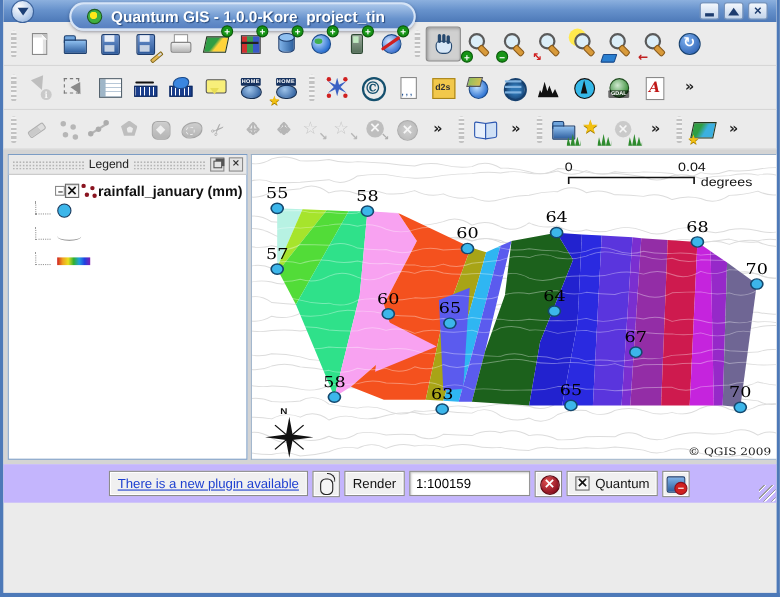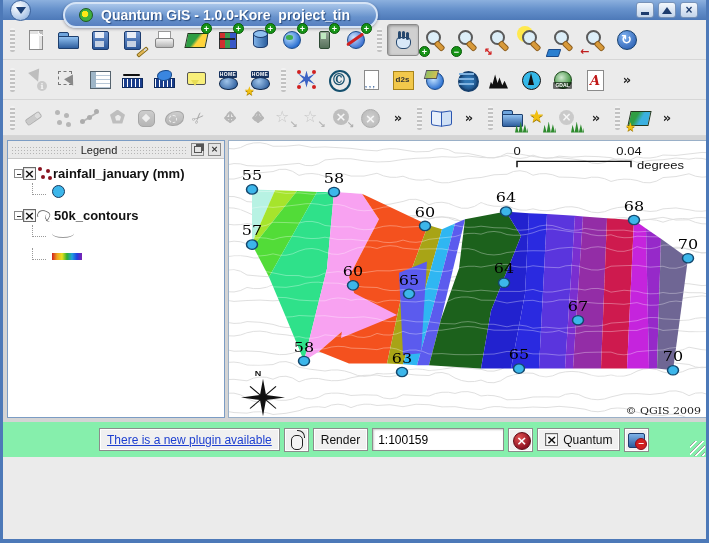--- a/index.html
+++ b/index.html
@@ -148,21 +148,21 @@
 
   
   .content{height:286px;background:#d4d4d4;display:flex;}
   .legend-panel{width:218px;margin:4px 3px 4px 4px;border:1px solid #7b9cc4;background:#fff;display:flex;flex-direction:column;}
   .legend-header{height:18px;background:#e9e9e9;border-bottom:1px solid #c8c8c8;display:flex;align-items:center;padding:0 3px;gap:4px;}
   .lg-dots{flex:1;height:8px;background-image:radial-gradient(#b5b5b5 32%,transparent 34%);background-size:3px 3px;}
   .legend-title{font-size:11px;color:#222;}
   .lg-hbtn{width:13px;height:13px;border:1px solid #8a8a8a;background:#e4e4e4;display:flex;align-items:center;justify-content:center;font:bold 9px/11px "DejaVu Sans",sans-serif;color:#333;cursor:pointer;flex:none;}
   .lg-float::before{content:"";width:6px;height:5px;border:1px solid #555;box-shadow:2px -2px 0 #555;}
   .legend-body{flex:1;overflow:hidden;padding-top:4px;}
-  .lg-row{display:flex;align-items:center;gap:0;padding:3px 2px 1px 6px;}
+  .lg-row{display:flex;align-items:center;gap:0;padding:3px 2px 1px 6px;margin-left:36px;}
   .exp{width:9px;height:9px;border:1px solid #8a8a8a;background:#fff;position:relative;flex:none;cursor:pointer;}
   .exp::before{content:"";position:absolute;left:1.5px;top:3.5px;width:4px;height:1px;background:#333;}
   .cb{width:13px;height:13px;background:#f8f8f8;border:1px solid #6a6a6a;box-shadow:inset 1px 1px 0 #ddd;position:relative;flex:none;cursor:pointer;}
   .cb::before{content:"×";position:absolute;left:0;top:-1.5px;width:100%;text-align:center;font:bold 13px/13px "DejaVu Sans",sans-serif;color:#111;}
   .lg-label{font-size:13px;font-weight:bold;color:#111;cursor:pointer;white-space:nowrap;}
   .lg-sym-row{display:flex;align-items:center;padding:1px 0 5px 24px;}
   .tree-l{width:14px;height:12px;border-left:1px dotted #999;border-bottom:1px dotted #999;margin-right:6px;margin-bottom:5px;}
   .li{position:relative;display:block;flex:none;}
   .li-points{width:17px;height:15px;}
   .li-points::before{content:"";position:absolute;left:2px;top:1px;width:4px;height:4px;border-radius:50%;background:#8a1420;box-shadow:8px 2px 0 #8a1420,3px 8px 0 #8a1420,10px 9px 0 #8a1420;}
@@ -171,26 +171,26 @@
   .li-contours::before{content:"";position:absolute;left:1px;top:2px;width:11px;height:9px;border:1.5px solid #7a7a7a;border-bottom-color:transparent;border-radius:60% 40% 50% 50%;transform:rotate(25deg);}
   .li-contours::after{content:"";position:absolute;left:9px;top:5px;width:8px;height:9px;border-left:1.5px solid #7a7a7a;border-radius:50%;transform:rotate(-30deg);}
   .li-rainbow{width:17px;height:17px;border:1px solid #444;background:linear-gradient(97deg,#e02020 0 14%,#f2a020 14% 28%,#e8e020 28% 40%,#30c030 40% 56%,#2040e0 56% 74%,#8020c0 74% 90%,#e020c0 90%);}
   .li-line{width:22px;height:9px;border-bottom:1.5px solid #9a9a9a;border-radius:50%;}
   .li-gradbar{width:30px;height:7px;background:linear-gradient(90deg,#d02020,#f0a020,#e8e020,#30b030,#20a0e0,#2040e0,#8020b0);}
 
   .map-canvas{flex:1;margin:4px 0 4px 0;background:#fff;border:1px solid #9ab0c8;border-right:none;position:relative;overflow:hidden;cursor:crosshair;}
   .map-canvas svg{position:absolute;inset:0;width:100%;height:100%;}
 
   
-  .statusbar{height:35px;background:#86efac;display:flex;align-items:center;gap:4px;padding:0 6px 0 96px;position:relative;}
+  .statusbar{height:35px;background:#c4b5fd;display:flex;align-items:center;gap:4px;padding:0 6px 0 96px;position:relative;}
   .sb-item{height:23px;display:flex;align-items:center;background:#f0f0f0;border:1px solid #8c8c8c;box-shadow:inset 0 0 0 1px #fff;padding:0 7px;font-size:12px;color:#111;flex:none;}
   .plugin-link{color:#1d3fd0;text-decoration:underline;font-size:12px;cursor:pointer;white-space:nowrap;}
   .sb-btn{height:24px;width:25px;background:#f0f0f0;border:1px solid #8c8c8c;box-shadow:inset 0 0 0 1px #fff;display:flex;align-items:center;justify-content:center;padding:0;cursor:pointer;flex:none;}
   .sb-btn .icn{width:22px;height:22px;}
-  .sb-input{height:23px;width:132px;border:1px solid #8c8c8c;box-shadow:inset 1px 1px 2px #ccc;font-size:12px;padding:0 5px;font-family:"Liberation Sans",sans-serif;flex:none;}
+  .sb-input{height:23px;width:110px;border:1px solid #8c8c8c;box-shadow:inset 1px 1px 2px #ccc;font-size:12px;padding:0 5px;font-family:"Liberation Sans",sans-serif;flex:none;}
   .render-box{gap:5px;}
   .resize-grip{position:absolute;right:1px;bottom:1px;width:15px;height:15px;background:repeating-linear-gradient(135deg,transparent 0 3px,#9a9a9a 3px 4px,#fff 4px 5px);cursor:nwse-resize;}
 </style>
 </head>
 <body>
 
 <div class="window">
 
   <div class="titlebar">
     <div class="tb-menu-btn">
@@ -439,26 +439,20 @@
       <div class="legend-body" id="legend-body">
           <div class="lg-row">
             <span class="exp"></span>
             <span class="cb"></span>
             <span class="li li-points"></span>
             <span class="lg-label">rainfall_january (mm)</span>
           </div>
           <div class="lg-sym-row">
             <span class="tree-l"></span>
             <span class="li li-circle"></span>
-          </div>
-          <div class="lg-row">
-            <span class="exp"></span>
-            <span class="cb"></span>
-            <span class="li li-contours"></span>
-            <span class="lg-label">50k_contours</span>
           </div>
           <div class="lg-sym-row">
             <span class="tree-l"></span>
             <span class="li li-line"></span>
           </div>
           <div class="lg-sym-row">
             <span class="tree-l"></span>
             <span class="li li-gradbar"></span>
           </div>
         </div>

